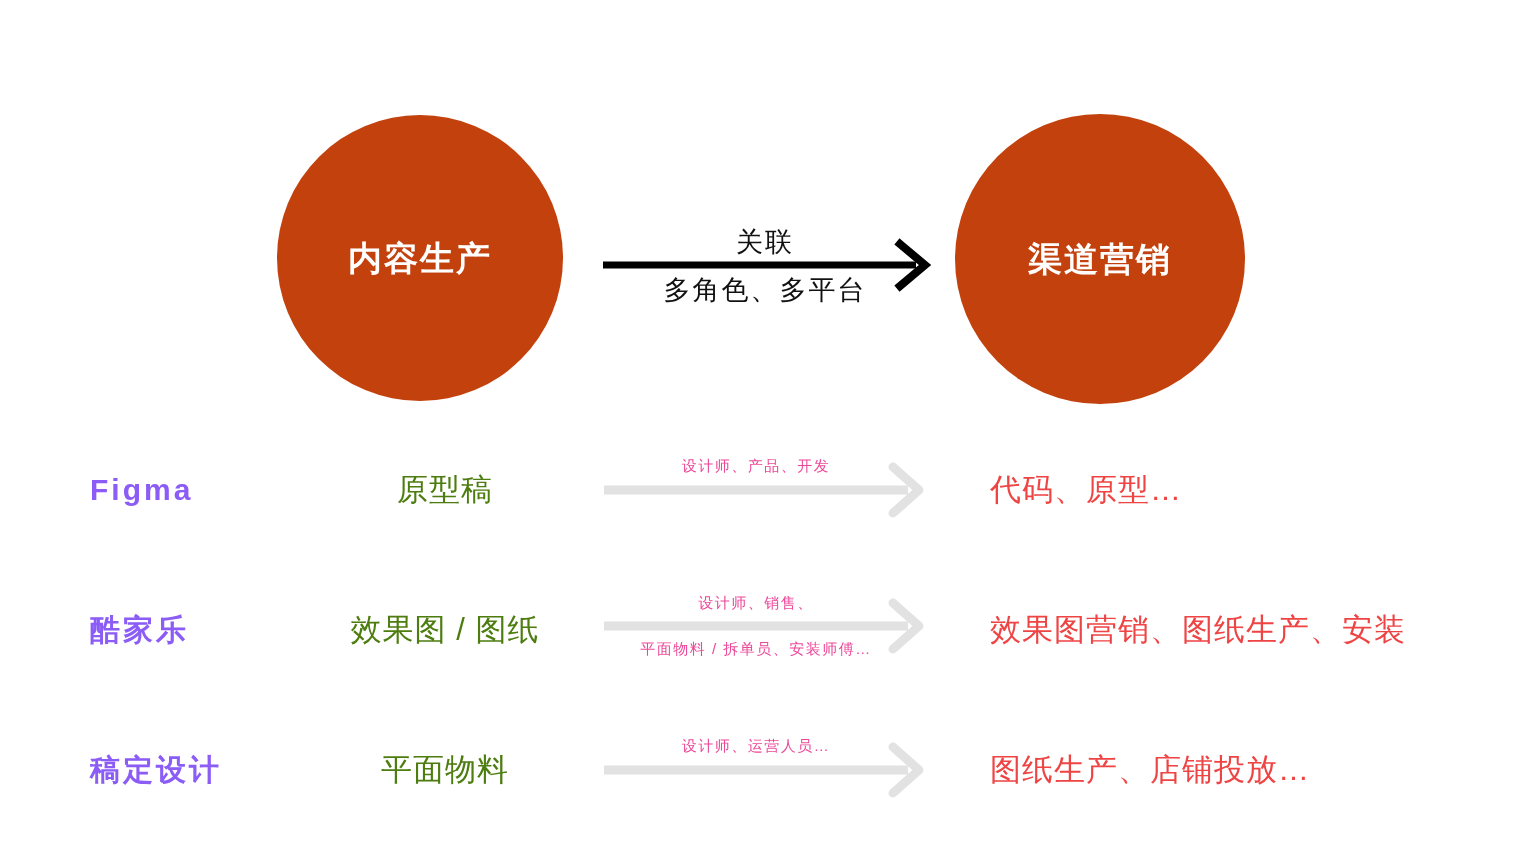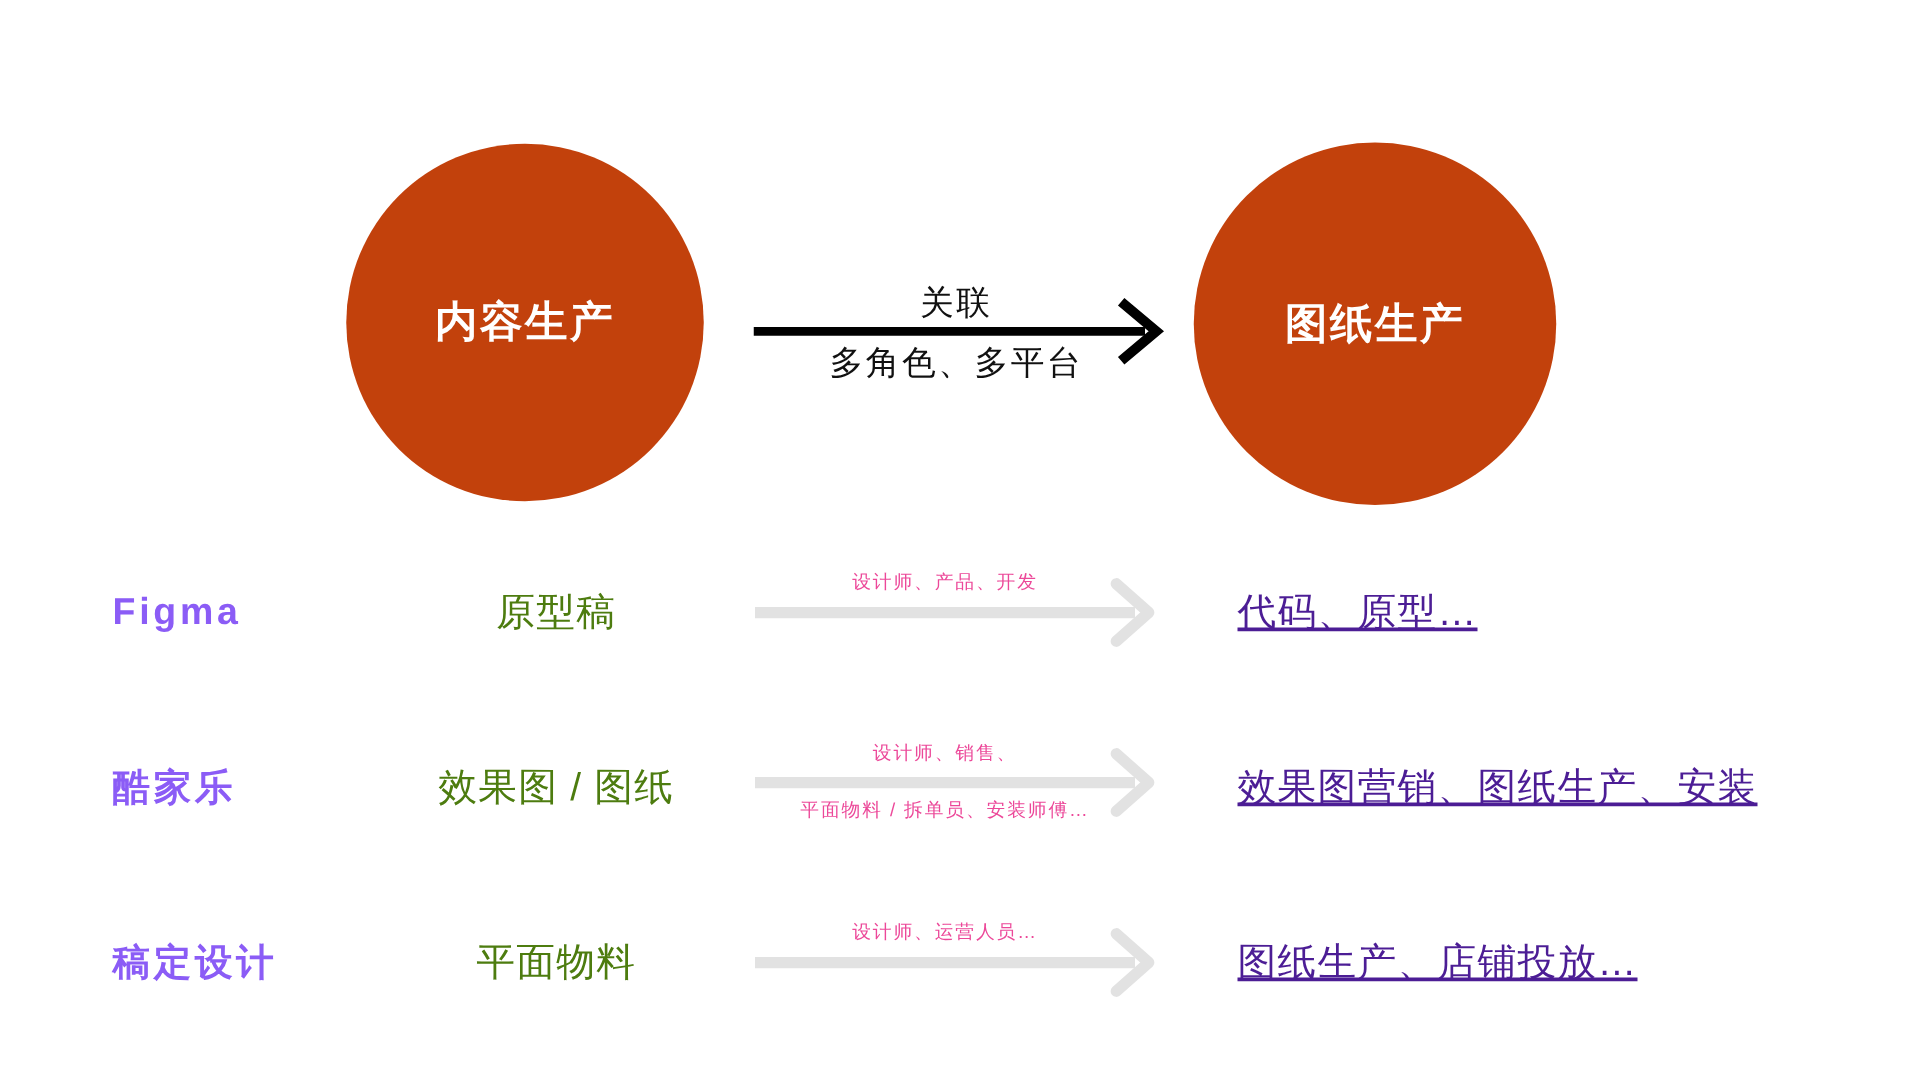--- a/index.html
+++ b/index.html
@@ -157,36 +157,35 @@
     position: absolute;
     left: 990px;
     top: 0;
     width: 500px;
     height: 110px;
     display: flex;
     align-items: center;
     justify-content: flex-start;
     font-size: 31px;
     letter-spacing: 1px;
-    color: #4c1d95;
-    white-space: nowrap;
-    text-decoration: underline;
+    color: #ef4444;
+    white-space: nowrap;
   }
 </style>
 </head>
 <body>
 
 <div class="stage">
 
   <div class="node-circle" id="circle-left">
     <span class="node-label">内容生产</span>
   </div>
 
   <div class="node-circle" id="circle-right">
-    <span class="node-label">图纸生产</span>
+    <span class="node-label">渠道营销</span>
   </div>
 
   <div id="hero-connector">
     <span class="hero-label-top">关联</span>
     <svg class="hero-arrow-svg" viewBox="0 0 330 140">
       <line x1="3" y1="69" x2="316" y2="69" stroke="#000000" stroke-width="7" stroke-linecap="butt"></line>
       <polyline points="300,48 325,69 300,90" fill="none" stroke="#000000" stroke-width="8" stroke-linecap="square" stroke-linejoin="miter"></polyline>
     </svg>
     <span class="hero-label-bottom">多角色、多平台</span>
   </div>

